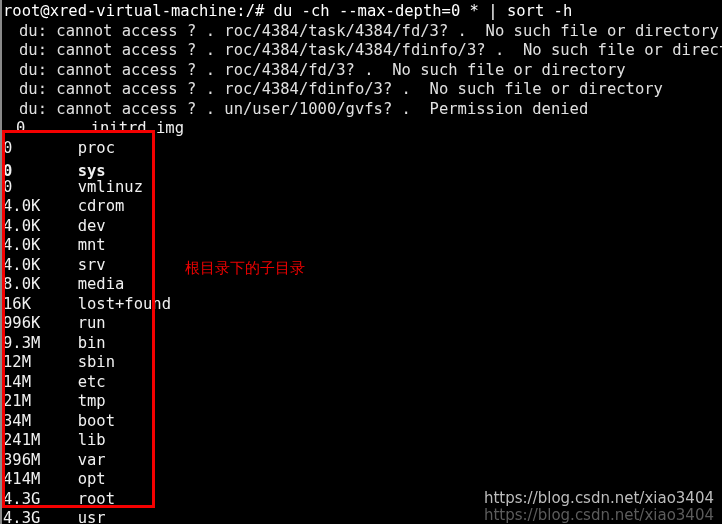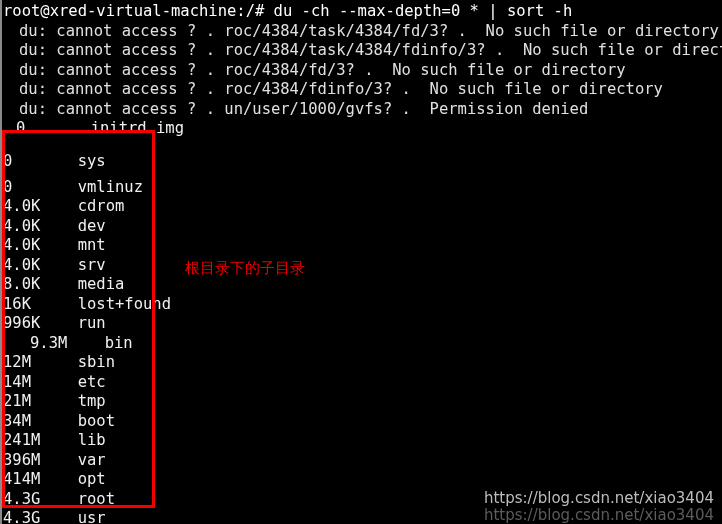--- a/index.html
+++ b/index.html
@@ -109,30 +109,31 @@
   <div id="left-gutter"></div>
 
   <div id="terminal">
       <div class="tline prompt" style="top: 2px;">root@xred-virtual-machine:/# du -ch --max-depth=0 * | sort -h</div>
       <div class="tline err" style="top: 21.5px;">du: cannot access ? . roc/4384/task/4384/fd/3? .  No such file or directory</div>
       <div class="tline err" style="top: 41px;">du: cannot access ? . roc/4384/task/4384/fdinfo/3? .  No such file or directory</div>
       <div class="tline err" style="top: 60.5px;">du: cannot access ? . roc/4384/fd/3? .  No such file or directory</div>
       <div class="tline err" style="top: 80px;">du: cannot access ? . roc/4384/fdinfo/3? .  No such file or directory</div>
       <div class="tline err" style="top: 99.5px;">du: cannot access ? . un/user/1000/gvfs? .  Permission denied</div>
       <div class="tline row" style="top: 119px; padding-left: 13px;">0       initrd.img</div>
-      <div class="tline row" style="top: 152px;">0       sys</div>
+      <div class="tline row" style="top: 138.5px;">0       proc</div>
+      <div class="tline row" style="top: 162px; font-weight: bold;">0       sys</div>
       <div class="tline row" style="top: 177.5px;">0       vmlinuz</div>
       <div class="tline row" style="top: 197px;">4.0K    cdrom</div>
       <div class="tline row" style="top: 216.5px;">4.0K    dev</div>
       <div class="tline row" style="top: 236px;">4.0K    mnt</div>
       <div class="tline row" style="top: 255.5px;">4.0K    srv</div>
       <div class="tline row" style="top: 275px;">8.0K    media</div>
       <div class="tline row" style="top: 294.5px; text-align: center;">16K     lost+found</div>
       <div class="tline row" style="top: 314px;">996K    run</div>
-      <div class="tline row" style="top: 333.5px; margin-left: 27px;">9.3M    bin</div>
+      <div class="tline row" style="top: 333.5px;">9.3M    bin</div>
       <div class="tline row" style="top: 353px;">12M     sbin</div>
       <div class="tline row" style="top: 372.5px;">14M     etc</div>
       <div class="tline row" style="top: 392px;">21M     tmp</div>
       <div class="tline row" style="top: 411.5px;">34M     boot</div>
       <div class="tline row" style="top: 431px;">241M    lib</div>
       <div class="tline row" style="top: 450.5px;">396M    var</div>
       <div class="tline row" style="top: 470px;">414M    opt</div>
       <div class="tline row" style="top: 489.5px; text-decoration: underline;">4.3G    root</div>
       <div class="tline row" style="top: 509px;">4.3G    usr</div>
     </div>

